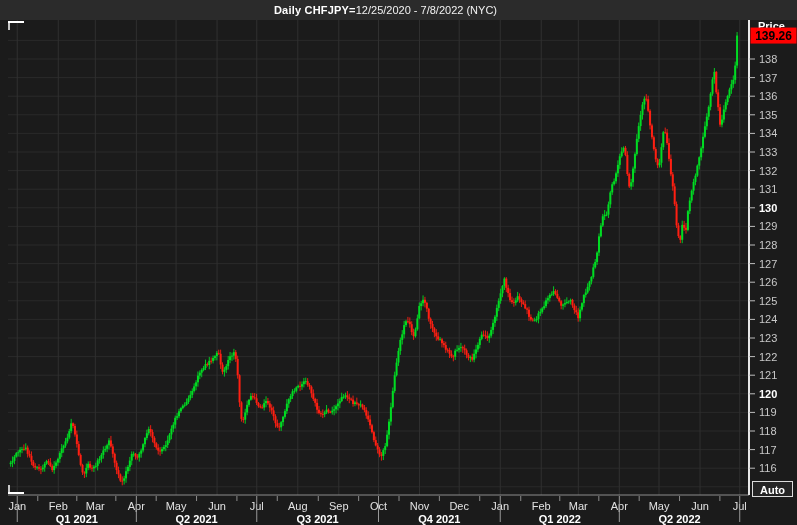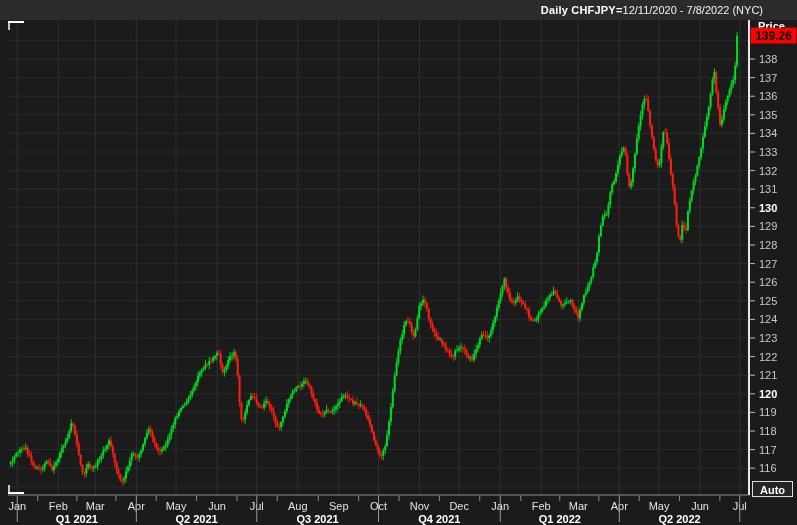--- a/index.html
+++ b/index.html
@@ -4,35 +4,35 @@
 <style>
   html,body{margin:0;padding:0;background:#101010;}
   *{box-sizing:border-box;}
   #app{
     position:relative;width:797px;height:525px;overflow:hidden;
     background:#1b1b1b;
     font-family:"Liberation Sans","DejaVu Sans",sans-serif;
   }
   .titlebar{
     position:absolute;top:0;left:0;width:797px;height:20px;
-    background:#2b2b2b;display:flex;justify-content:flex-end;align-items:center;
+    background:#2b2b2b;display:flex;justify-content:center;align-items:center;
     padding:0 34px 0 8px;
   }
   .titlebar .title{color:#ffffff;font-size:11px;font-weight:bold;letter-spacing:.2px;}
   .titlebar .range{color:#f2f2f2;font-size:11px;}
   #chartwrap{position:absolute;top:20px;left:0;width:797px;height:376px;}
   svg text{font-family:"Liberation Sans","DejaVu Sans",sans-serif;}
 </style>
 </head>
 <body>
 
 <div id="app">
   <div class="titlebar">
     <span class="title">Daily CHFJPY=</span>
-    <span class="range">12/11/2020 - 7/8/2022 (NYC)</span>
+    <span class="range">12/25/2020 - 7/8/2022 (NYC)</span>
   </div>
   <div id="chartwrap"><svg width="797" height="505" viewBox="0 0 797 505">
         <g>
           <line x1="8" x2="749" y1="466.8" y2="466.8" stroke="#2a2a2a" stroke-width="1"></line>
           <line x1="8" x2="749" y1="448.20000000000005" y2="448.20000000000005" stroke="#2a2a2a" stroke-width="1"></line>
           <line x1="8" x2="749" y1="429.6" y2="429.6" stroke="#2a2a2a" stroke-width="1"></line>
           <line x1="8" x2="749" y1="411" y2="411" stroke="#2a2a2a" stroke-width="1"></line>
           <line x1="8" x2="749" y1="392.40000000000003" y2="392.40000000000003" stroke="#2a2a2a" stroke-width="1"></line>
           <line x1="8" x2="749" y1="373.8" y2="373.8" stroke="#2a2a2a" stroke-width="1"></line>
           <line x1="8" x2="749" y1="355.20000000000005" y2="355.20000000000005" stroke="#2a2a2a" stroke-width="1"></line>

